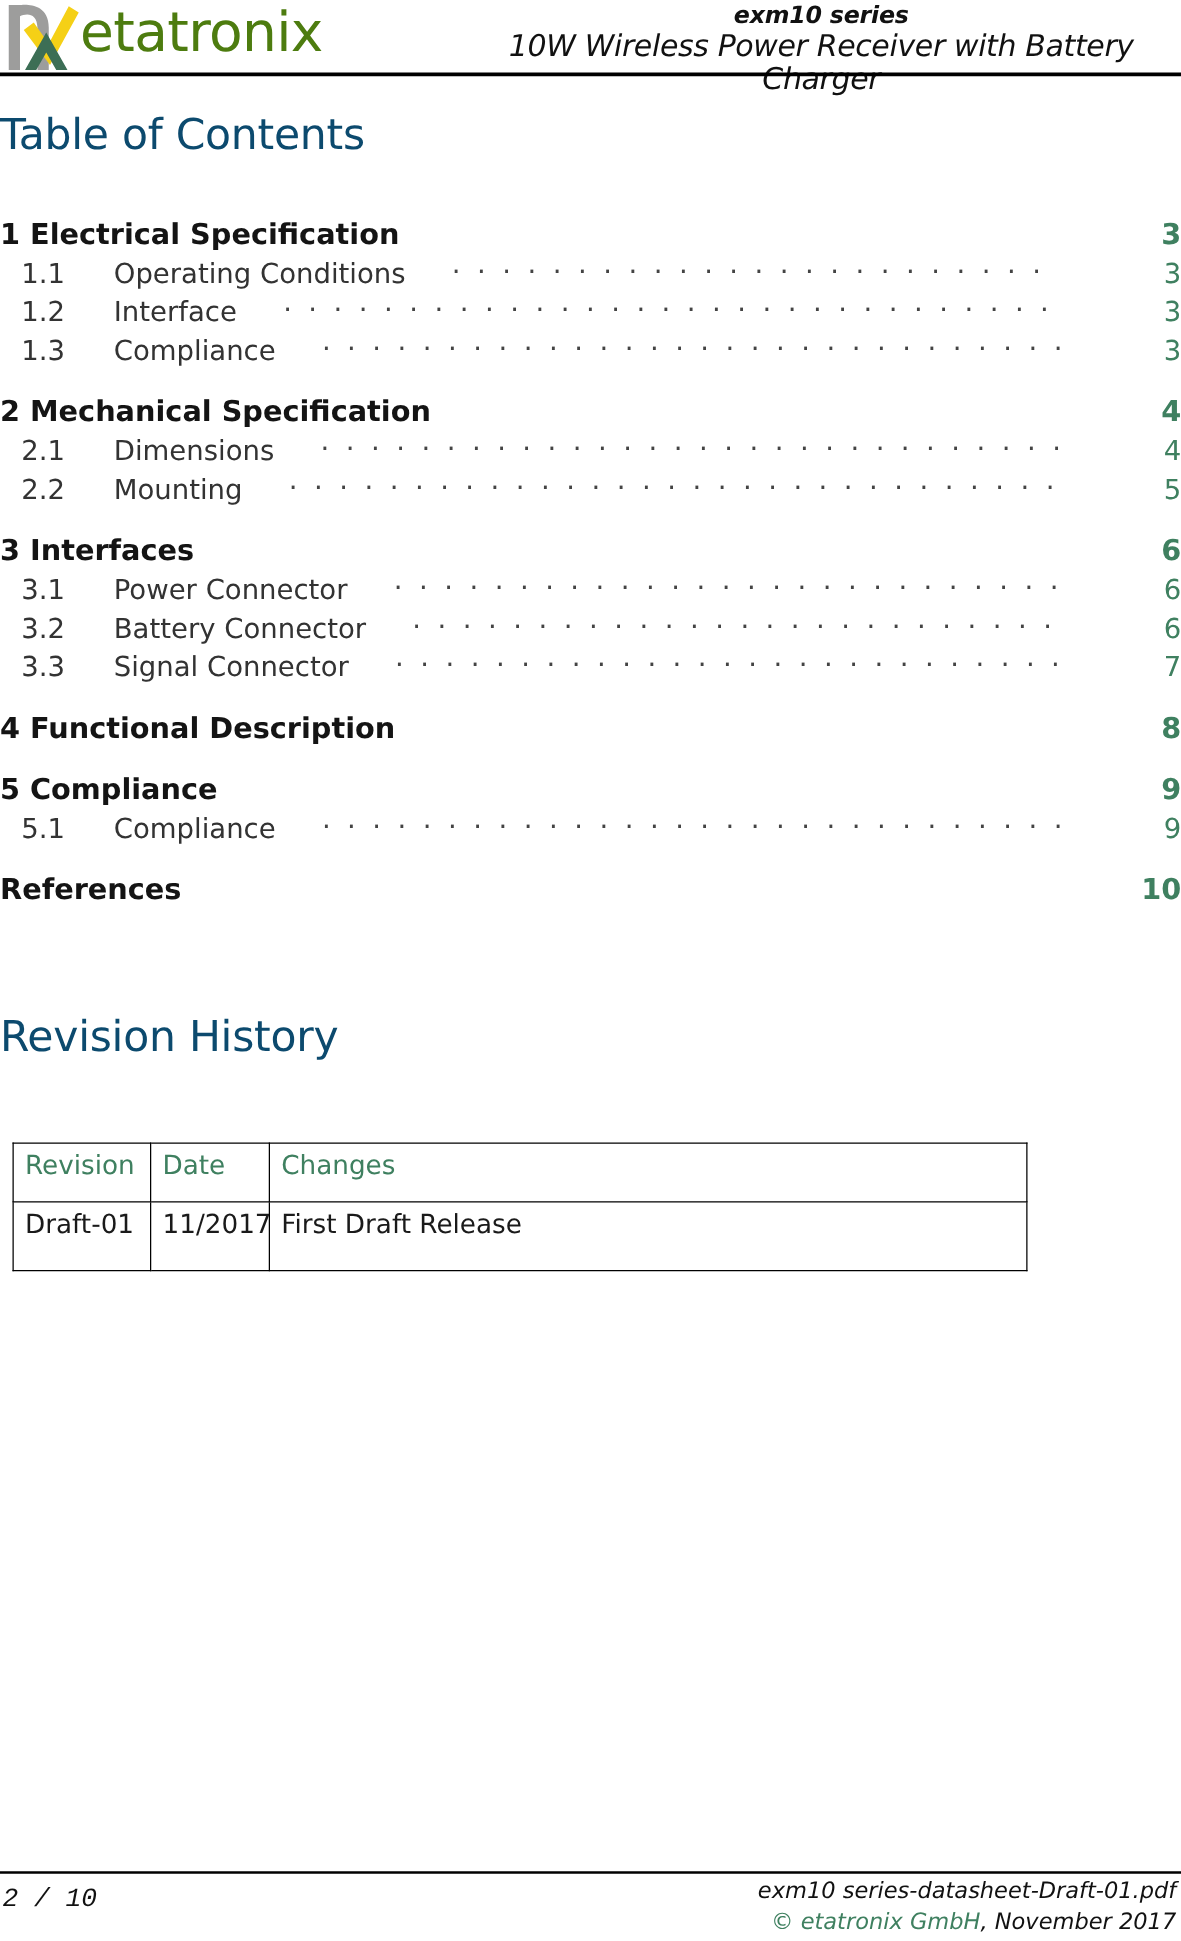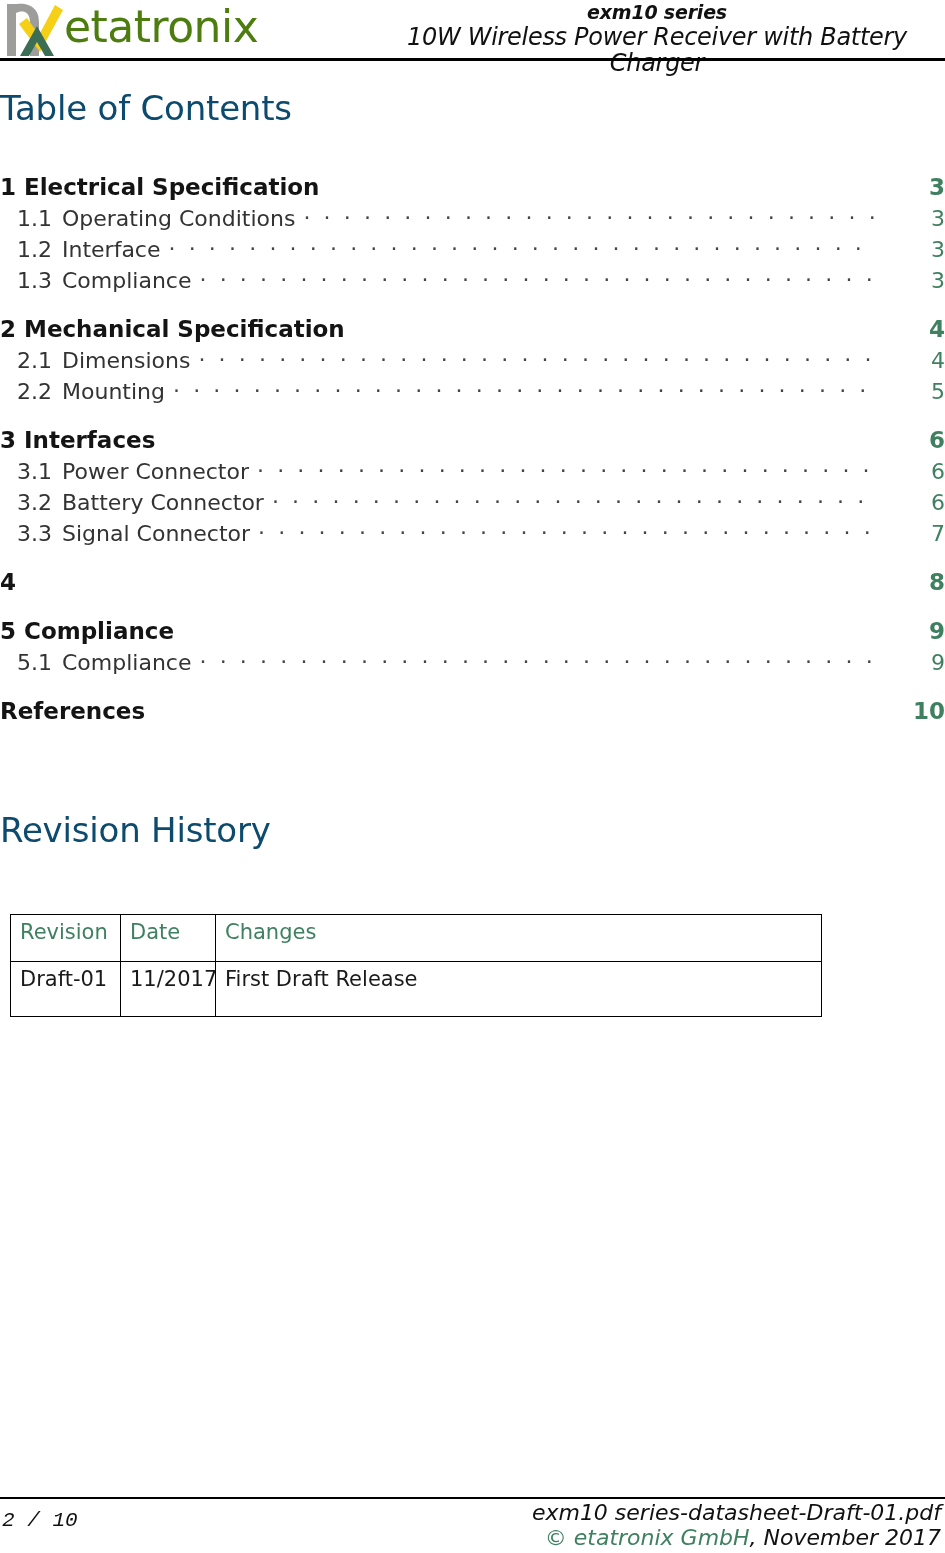--- a/index.html
+++ b/index.html
@@ -111,20 +111,21 @@
     font-size: 23px;
     font-weight: 600;
     color: #141414;
     height: 32px;
   }
   .toc-row.lvl2 {
     font-size: 22px;
     font-weight: 400;
     color: #333333;
     height: 31px;
+    gap: 29px;
   }
   .toc-row.plain {
     font-size: 23px;
     font-weight: 600;
     color: #141414;
     height: 32px;
   }
 
   .toc-num {
     flex: 0 0 auto;
@@ -208,21 +209,21 @@
     font-size: 21px;
     color: #111111;
   }
   .footer-right {
     position: absolute;
     right: 4px; top: 1500px;
     width: 600px;
     text-align: right;
     font-family: "DejaVu Sans", sans-serif;
     font-style: italic;
-    font-size: 22px;
+    font-size: 18px;
     line-height: 25px;
     color: #111111;
   }
   .footer-copy-green { color: #3f8060; }
 </style>
 </head>
 <body>
 
 <div class="page">
 
@@ -320,20 +321,21 @@
         <div class="toc-row lvl2">
           <span class="toc-num">3.3</span>
           <span class="toc-label">Signal Connector</span>
           <span class="toc-leader"></span>
           <span class="toc-page">7</span>
         </div>
       </div>
       <div class="toc-group">
         <div class="toc-row lvl1">
           <span class="toc-num">4</span>
+          <span class="toc-label">Functional Description</span>
           <span class="toc-leader" style="visibility: hidden;"></span>
           <span class="toc-page">8</span>
         </div>
       </div>
       <div class="toc-group">
         <div class="toc-row lvl1">
           <span class="toc-num">5</span>
           <span class="toc-label">Compliance</span>
           <span class="toc-leader" style="visibility: hidden;"></span>
           <span class="toc-page">9</span>

